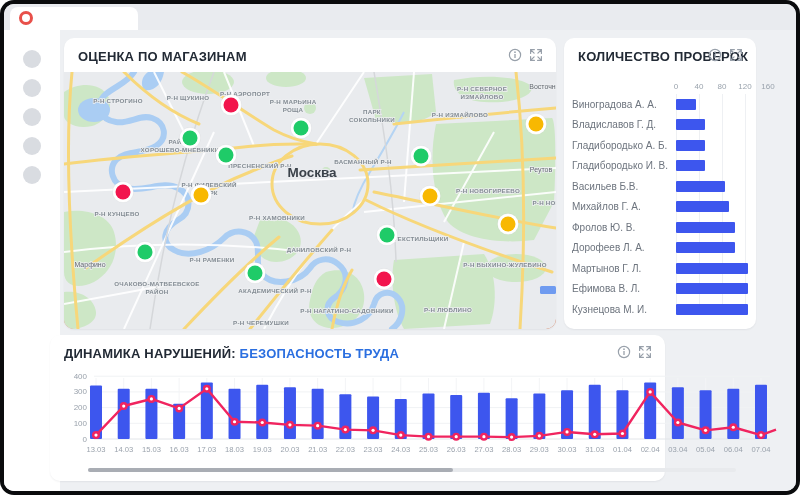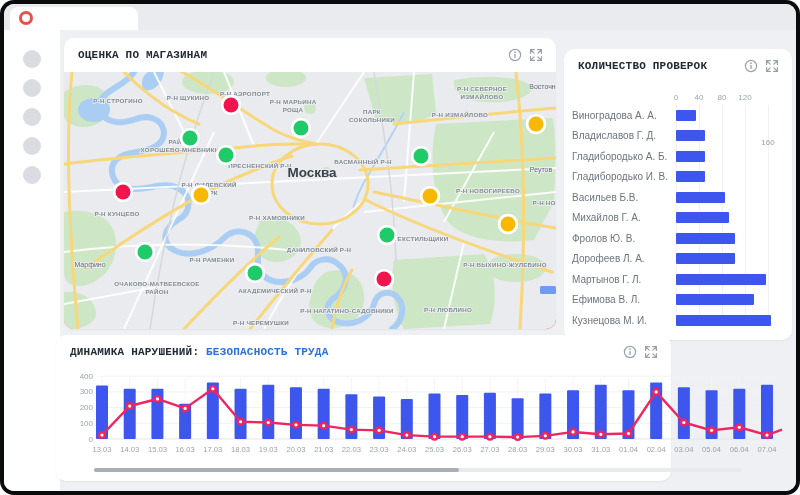--- a/index.html
+++ b/index.html
@@ -7,30 +7,30 @@
   .frame { position: relative; width: 800px; height: 495px; background: #0a0b0d; border-radius: 14px; overflow: hidden; }
   .chrome { position: absolute; inset: 4px; border-radius: 10px; background: #eef0f3; overflow: hidden; }
   .tabbar { position: absolute; top: 0; left: 0; right: 0; height: 26px; background: #e9ebef; }
   .tab { position: absolute; left: 6px; top: 3px; width: 128px; height: 23px; background: #fff; border-radius: 8px 8px 0 0; }
   .tab-logo { position: absolute; left: 9px; top: 4px; width: 14px; height: 14px; border: 3px solid #e8504a; border-radius: 50%; background: #fff; }
   .app { position: absolute; top: 26px; left: 0; right: 0; bottom: 0; background: #eef0f3; }
   .sidebar { position: absolute; left: 0; top: 0; bottom: 0; width: 56px; background: #fff; display: flex; flex-direction: column; align-items: center; padding-top: 20px; gap: 11px; }
   .nav-dot { width: 18px; height: 18px; border-radius: 50%; background: #d9dce1; flex: 0 0 auto; cursor: pointer; }
 
   .panel { position: absolute; background: #fff; border-radius: 10px; box-shadow: 0 1px 2px rgba(16,24,40,.06); }
-  .panel-title { position: absolute; left: 14px; top: 11px; font-size: 11px; font-weight: 700; color: #222a35; letter-spacing: .2px; white-space: nowrap; font-family: Liberation Mono, monospace; }
+  .panel-title { position: absolute; left: 14px; top: 11px; font-size: 13px; font-weight: 700; color: #222a35; letter-spacing: .2px; white-space: nowrap; }
   .accent { color: #2b6fe0; }
   .picon { position: absolute; top: 10px; width: 14px; height: 14px; color: #98a0aa; cursor: pointer; }
   .picon svg { display: block; width: 14px; height: 14px; }
   .picon.info { right: 34px; }
   .picon.expand { right: 13px; }
 
   #map-panel   { left: 60px; top: 8px;  width: 492px; height: 291px; }
-  #checks-panel{ left: 560px; top: 19px; width: 228px; height: 291px; }
-  #dyn-panel   { left: 52px; top: 305px; width: 615px; height: 146px; }
+  #checks-panel{ left: 560px; top: 8px; width: 192px; height: 291px; }
+  #dyn-panel   { left: 46px; top: 305px; width: 615px; height: 146px; }
 
   .map-wrap { position: absolute; left: 0; right: 0; top: 34px; bottom: 0; border-radius: 0 0 10px 10px; overflow: hidden; background: #c2410c; }
   .map-lbl  { font-size: 6.2px; font-weight: 700; fill: #838b93; letter-spacing: .25px; text-anchor: middle; paint-order: stroke; stroke: #edeff1; stroke-width: 1.6px; }
   .map-town { font-size: 7px; font-weight: 400; fill: #62686f; text-anchor: middle; paint-order: stroke; stroke: #edeff1; stroke-width: 1.6px; }
   .map-city { font-size: 13.5px; font-weight: 700; fill: #3b424a; text-anchor: middle; paint-order: stroke; stroke: #e9ebee; stroke-width: 2.5px; }
 
   #checks-body { position: absolute; left: 8px; right: 8px; top: 34px; bottom: 8px; }
   .ctick { position: absolute; top: 10px; transform: translateX(-50%); font-size: 8px; color: #9aa3ad; }
   .cgrid { position: absolute; top: 22px; bottom: 6px; width: 1px; background: #eef0f3; }
   #checks-rows { position: absolute; left: 0; right: 0; top: 22px; bottom: 2px; display: flex; flex-direction: column; justify-content: space-between; }
@@ -261,21 +261,21 @@
         <div id="checks-body">
             <div class="cgrid" style="left: 104px;"></div>
             <span class="ctick" style="left: 104px;">0</span>
             <div class="cgrid" style="left: 127px;"></div>
             <span class="ctick" style="left: 127px;">40</span>
             <div class="cgrid" style="left: 150px;"></div>
             <span class="ctick" style="left: 150px;">80</span>
             <div class="cgrid" style="left: 173px;"></div>
             <span class="ctick" style="left: 173px;">120</span>
             <div class="cgrid" style="left: 196px;"></div>
-            <span class="ctick" style="left: 196px; margin-top: 45px;">160</span>
+            <span class="ctick" style="left: 196px;">160</span>
             <div id="checks-rows">
               <div class="crow">
                 <span class="crow-label">Виноградова А. А.</span>
                 <div class="cbar" style="width: 19.55px; background: rgb(61, 86, 238);"></div>
               </div>
               <div class="crow">
                 <span class="crow-label">Владиславов Г. Д.</span>
                 <div class="cbar" style="width: 28.75px; background: rgb(61, 86, 238);"></div>
               </div>
               <div class="crow">

